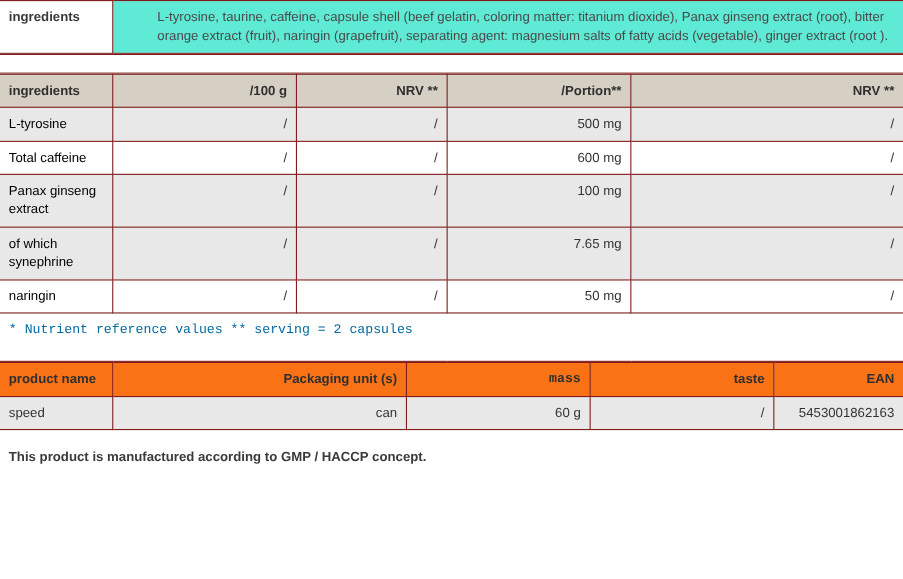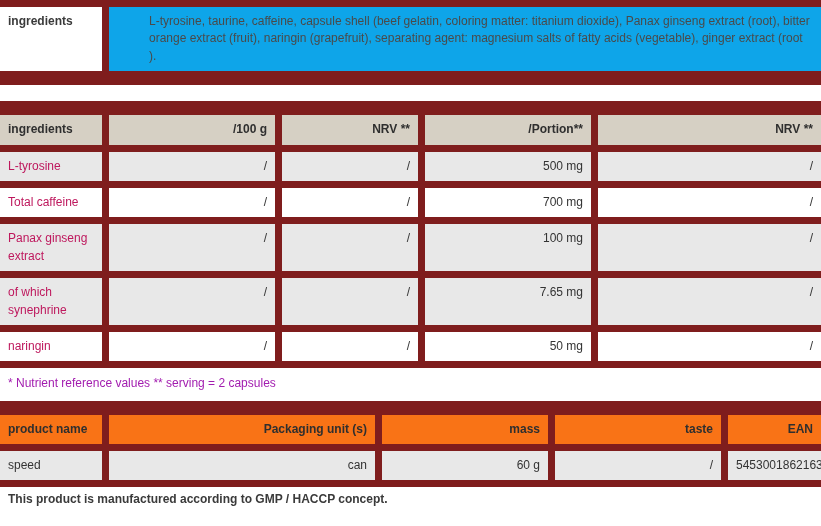--- a/index.html
+++ b/index.html
@@ -14,37 +14,37 @@
     font-size: 12px;
     color: #333333;
     overflow: hidden;
   }
   table {
     border-collapse: collapse;
     width: 821px;
     table-layout: fixed;
   }
   td, th {
-    border: 7px solid #7f1d1d;
+    border: 1px solid #7f1d1d;
     padding: 6px 8px;
     vertical-align: top;
     font-weight: normal;
     text-align: left;
     line-height: 1.45;
   }
   
   .ing-label {
     width: 86px;
     background: #ffffff;
     font-weight: bold;
     color: #3a3a3a;
     border-left: none;
   }
   .ing-text {
-    background: #0ea5e9;
+    background: #5eead4;
     color: #4a4a4a;
     border-right: none;
     padding-left: 40px;
   }
   .spacer-row td {
     height: 16px;
     border-left: none;
     border-right: none;
     background: #ffffff;
     padding: 0;
@@ -63,55 +63,56 @@
   .col-nrv1  { width: 120px; }
   .col-port  { width: 150px; }
   .col-nrv2  { width: auto; }
   .num { text-align: right; }
   .row-odd td { background: #e8e8e8; }
   .row-even td { background: #ffffff; }
   .row-odd td.first, .row-even td.first { border-left: none; }
   .row-odd td.last, .row-even td.last { border-right: none; }
   td.first { border-left: none; }
   td.last { border-right: none; }
-  .cell-name { color: #be185d; }
+  .cell-name { color: #000000; }
   
   .note td {
     background: #ffffff;
-    color: #a21caf;
+    color: #0369a1;
     border-left: none;
     border-right: none;
     padding-top: 7px;
-    padding-bottom: 8px;
+    padding-bottom: 19px;
+    font-family: Liberation Mono, monospace;
   }
   
   .prod-head td {
     background: #f97316;
     font-weight: bold;
     color: #2f2f2f;
     margin-top: 10px;
   }
   .prod-head td.first { border-left: none; }
   .prod-head td.last { border-right: none; }
   .p-col-name { width: 86px; }
   .p-col-pack { width: 250px; }
-  .p-col-mass { width: 150px; }
+  .p-col-mass { width: 150px; font-family: Liberation Mono, monospace; }
   .p-col-taste { width: 150px; }
   .p-col-ean { width: auto; }
   .prod-row td { background: #e8e8e8; }
   .prod-row td.first { border-left: none; }
   .prod-row td.last { border-right: none; }
   .gmp td {
     background: #ffffff;
     font-weight: bold;
     color: #3a3a3a;
     border-left: none;
     border-right: none;
     border-bottom: none;
-    padding-top: 4px;
+    padding-top: 16px;
   }
   .wrapword { word-wrap: break-word; }
 </style>
 </head>
 <body>
 
 <table>
   <tbody>
       <tr>
     <td class="ing-label first">ingredients</td>
@@ -144,21 +145,21 @@
     <td class="num">/</td>
     <td class="num">500 mg</td>
     <td class="num last">/</td>
   </tr>
 
 
   <tr class="row-even">
     <td class="cell-name first wrapword" style="width:60px">Total caffeine</td>
     <td class="num">/</td>
     <td class="num">/</td>
-    <td class="num">700 mg</td>
+    <td class="num">600 mg</td>
     <td class="num last">/</td>
   </tr>
 
   <tr class="row-odd">
     <td class="cell-name first wrapword" style="width:50px">Panax ginseng extract</td>
     <td class="num">/</td>
     <td class="num">/</td>
     <td class="num">100 mg</td>
     <td class="num last">/</td>
   </tr>

